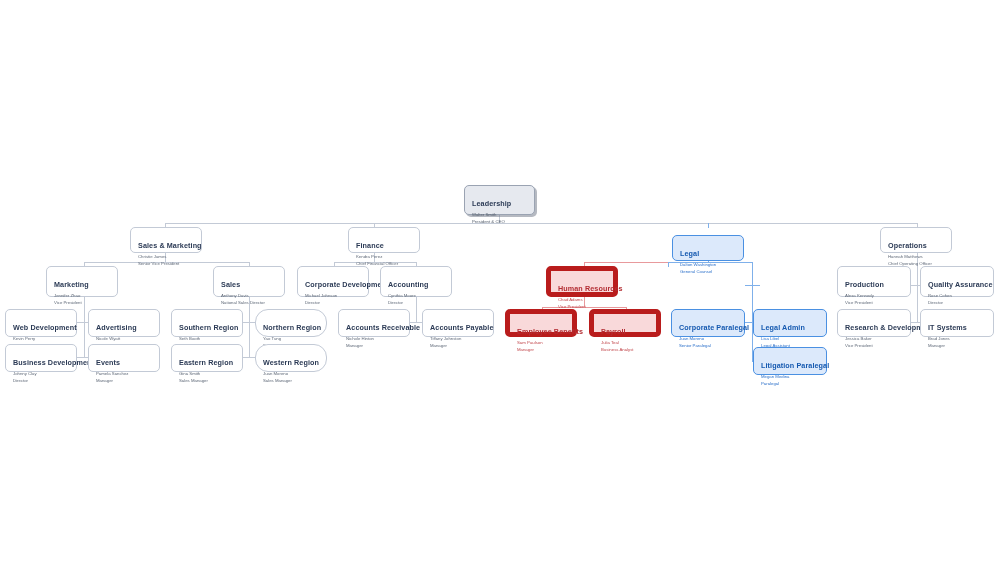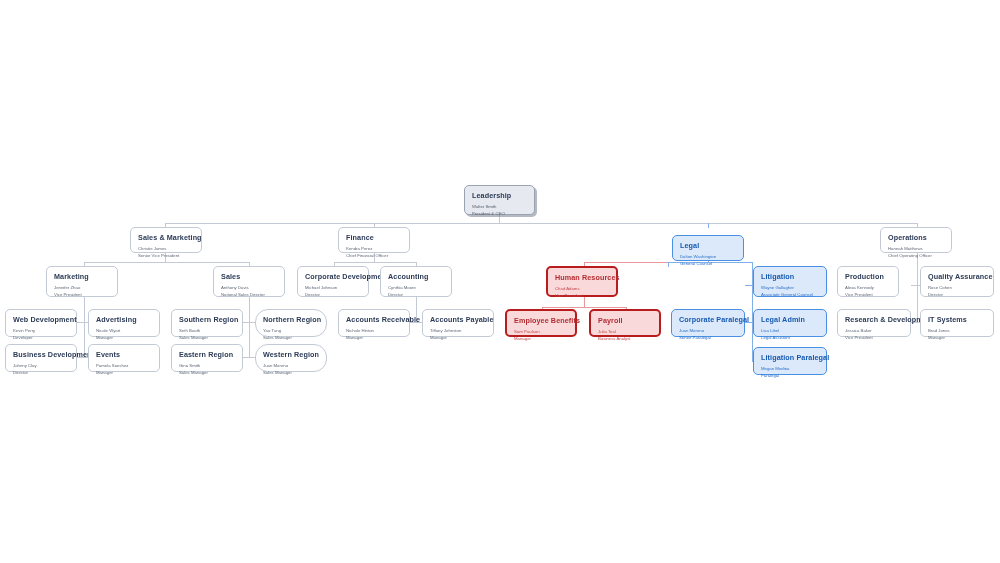--- a/index.html
+++ b/index.html
@@ -10,21 +10,21 @@
     overflow:hidden;
     position:relative;
   }
   #canvas{position:absolute;left:0;top:0;width:1000px;height:563px;}
   .node{
     position:absolute;
     box-sizing:border-box;
     border:1px solid #c3cad6;
     border-radius:5px;
     background:#ffffff;
-    padding:5px 7px 4px 7px;
+    padding:13px 7px 4px 7px;
     z-index:5;
   }
   .node .t{
     font-size:7.2px;
     font-weight:bold;
     color:#2b3a55;
     line-height:9px;
     letter-spacing:.1px;
     white-space:nowrap;
   }
@@ -52,21 +52,21 @@
   
   .node.blue{
     background:#dce9fb;
     border:1px solid #4a90e2;
   }
   .node.blue .t{color:#1559b0;}
   .node.blue .n,.node.blue .r{color:#2a6fc9;}
   
   .node.red{
     background:#f9d9da;
-    border:2px solid #b91c1c;
+    border:5px solid #b91c1c;
   }
   .node.red .t{color:#b32d33;}
   .node.red .n,.node.red .r{color:#c2474c;}
   
   .ln{position:absolute;background:#c3cad6;z-index:1;}
   .ln.blue{background:#7fb0ea;}
   .ln.red{background:#e8999c;}
 </style>
 </head>
 <body>
@@ -137,21 +137,21 @@
     <div class="n">Walter Smith</div>
     <div class="r">President &amp; CEO</div>
   </div>
 
   <div class="node" style="left:130px;top:227px;width:72px;height:26px;">
     <div class="t">Sales &amp; Marketing</div>
     <div class="n">Christie James</div>
     <div class="r">Senior Vice President</div>
   </div>
 
-  <div class="node" style="left:338px;top:227px;width:72px;height:26px;">
+  <div class="node" style="left:348px;top:227px;width:72px;height:26px;">
     <div class="t">Finance</div>
     <div class="n">Kendra Perez</div>
     <div class="r">Chief Financial Officer</div>
   </div>
 
   <div class="node blue" style="left:672px;top:227px;width:72px;height:26px;margin-top:8px;">
     <div class="t">Legal</div>
     <div class="n">Dalton Washington</div>
     <div class="r">General Counsel</div>
   </div>
@@ -186,27 +186,22 @@
     <div class="r">Director</div>
   </div>
 
   <div class="node red" style="left:546px;top:266px;width:72px;height:31px;">
     <div class="t">Human Resources</div>
     <div class="n">Chad Adams</div>
     <div class="r">Vice President</div>
   </div>
 
 
-  <div class="node blue" style="left:753px;top:266px;width:74px;height:31px;">
-    <div class="t">Litigation</div>
-    <div class="n">Wayne Gallagher</div>
-    <div class="r">Associate General Counsel</div>
-  </div>
-
-  <div class="node" style="left:837px;top:266px;width:62px;height:31px;">
+
+  <div class="node" style="left:837px;top:266px;width:74px;height:31px;">
     <div class="t">Production</div>
     <div class="n">Alexa Kennedy</div>
     <div class="r">Vice President</div>
   </div>
 
   <div class="node" style="left:920px;top:266px;width:74px;height:31px;">
     <div class="t">Quality Assurance</div>
     <div class="n">Rose Cohen</div>
     <div class="r">Director</div>
   </div>

